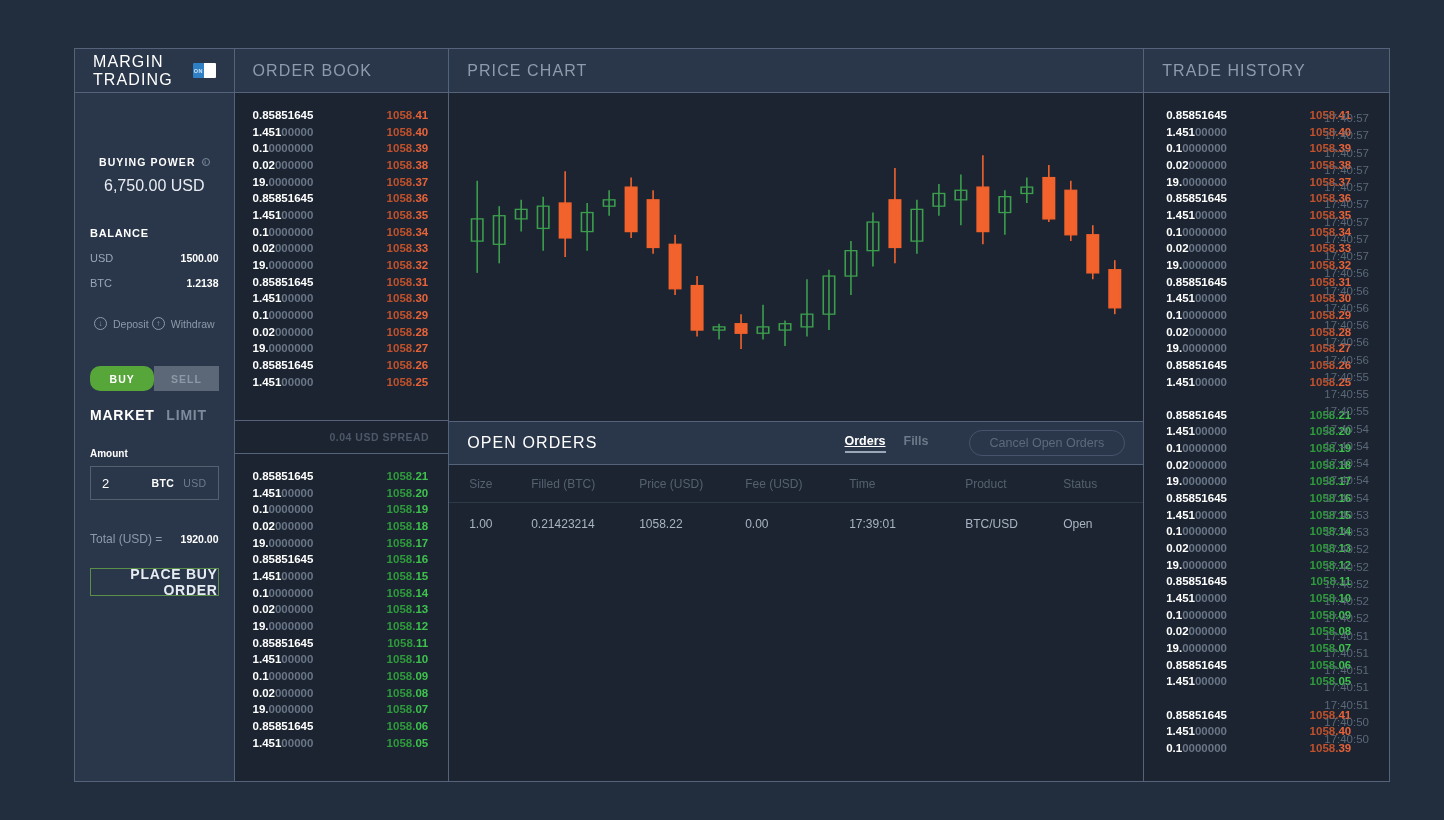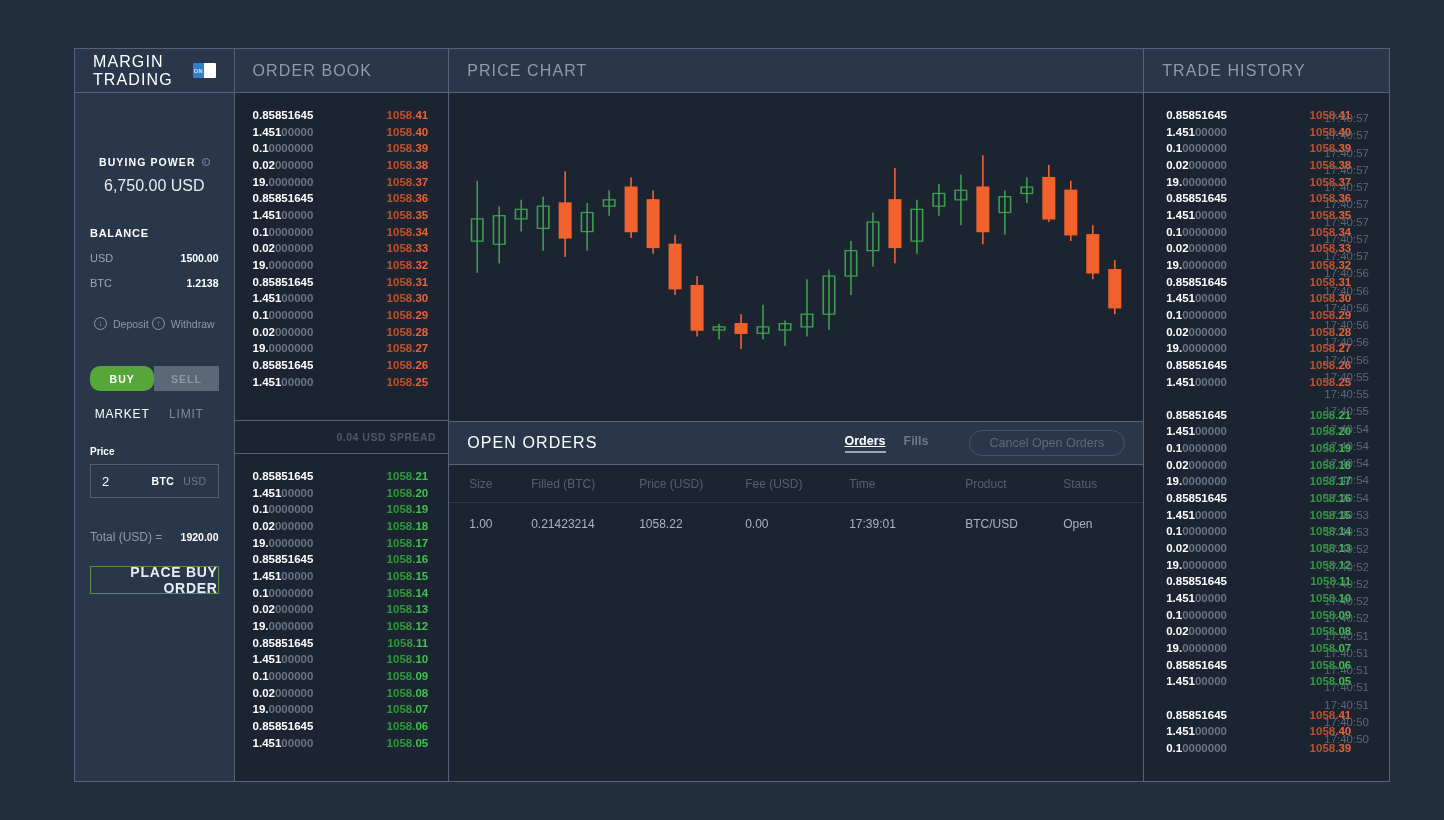--- a/index.html
+++ b/index.html
@@ -109,21 +109,21 @@
   .bs-btn {
     flex: 1; display: flex; align-items: center; justify-content: center;
     font-size: 10.5px; font-weight: bold; letter-spacing: 1px;
   }
   .bs-buy { background: #57a639; color: #ffffff; border-radius: 10px; }
   .bs-sell { background: #5c6878; color: #8e98a6; }
 
   .ml-row { display: flex; margin-top: 16px; }
   .ml-btn {
     flex: 1; text-align: center;
-    font-size: 12px; font-weight: normal; letter-spacing: .8px;
+    font-size: 14px; font-weight: bold; letter-spacing: .8px;
   }
   .ml-active { color: #ffffff; }
   .ml-idle { color: #7d8a9c; }
 
   .amt-label {
     margin-top: 25px;
     font-size: 10px; font-weight: bold; color: #ffffff;
   }
   .amt-box {
     margin-top: 7px; height: 34px;
@@ -164,21 +164,21 @@
   .sz em { font-style: normal; color: #6a7687; }
   .px-ask { color: #e8633a; }
   .px-ask em { font-style: normal; color: #c0512d; }
   .px-bid { color: #3fc24e; }
   .px-bid em { font-style: normal; color: #2f9a3c; }
 
   .spread-band {
     height: 34px; flex: none;
     border-top: 1px solid #55637a; border-bottom: 1px solid #55637a;
     display: flex; align-items: center; justify-content: flex-end;
-    padding-right: 12px;
+    padding-right: 19px;
     font-size: 10.5px; font-weight: bold; letter-spacing: .5px;
     color: #4d5869;
   }
   .ob-spacer { flex: 1; }
 
   
   .c-center { flex: 1; }
   .chart-wrap { height: 328px; flex: none; background: #1b2430; position: relative; }
   .chart-svg { display: block; width: 100%; height: 100%; }
 
@@ -271,21 +271,21 @@
         <div class="bs-row">
           <div class="bs-btn bs-buy">BUY</div>
           <div class="bs-btn bs-sell">SELL</div>
         </div>
 
         <div class="ml-row">
           <div class="ml-btn ml-active">MARKET</div>
           <div class="ml-btn ml-idle">LIMIT</div>
         </div>
 
-        <div class="amt-label">Price</div>
+        <div class="amt-label">Amount</div>
         <div class="amt-box">
           <span class="amt-val">2</span>
           <span class="amt-cur">BTC</span>
           <span class="amt-cur off">USD</span>
         </div>
 
         <div class="total-row">
           <span class="total-k">
             <span>Total</span>
             <span>(USD) =</span>

